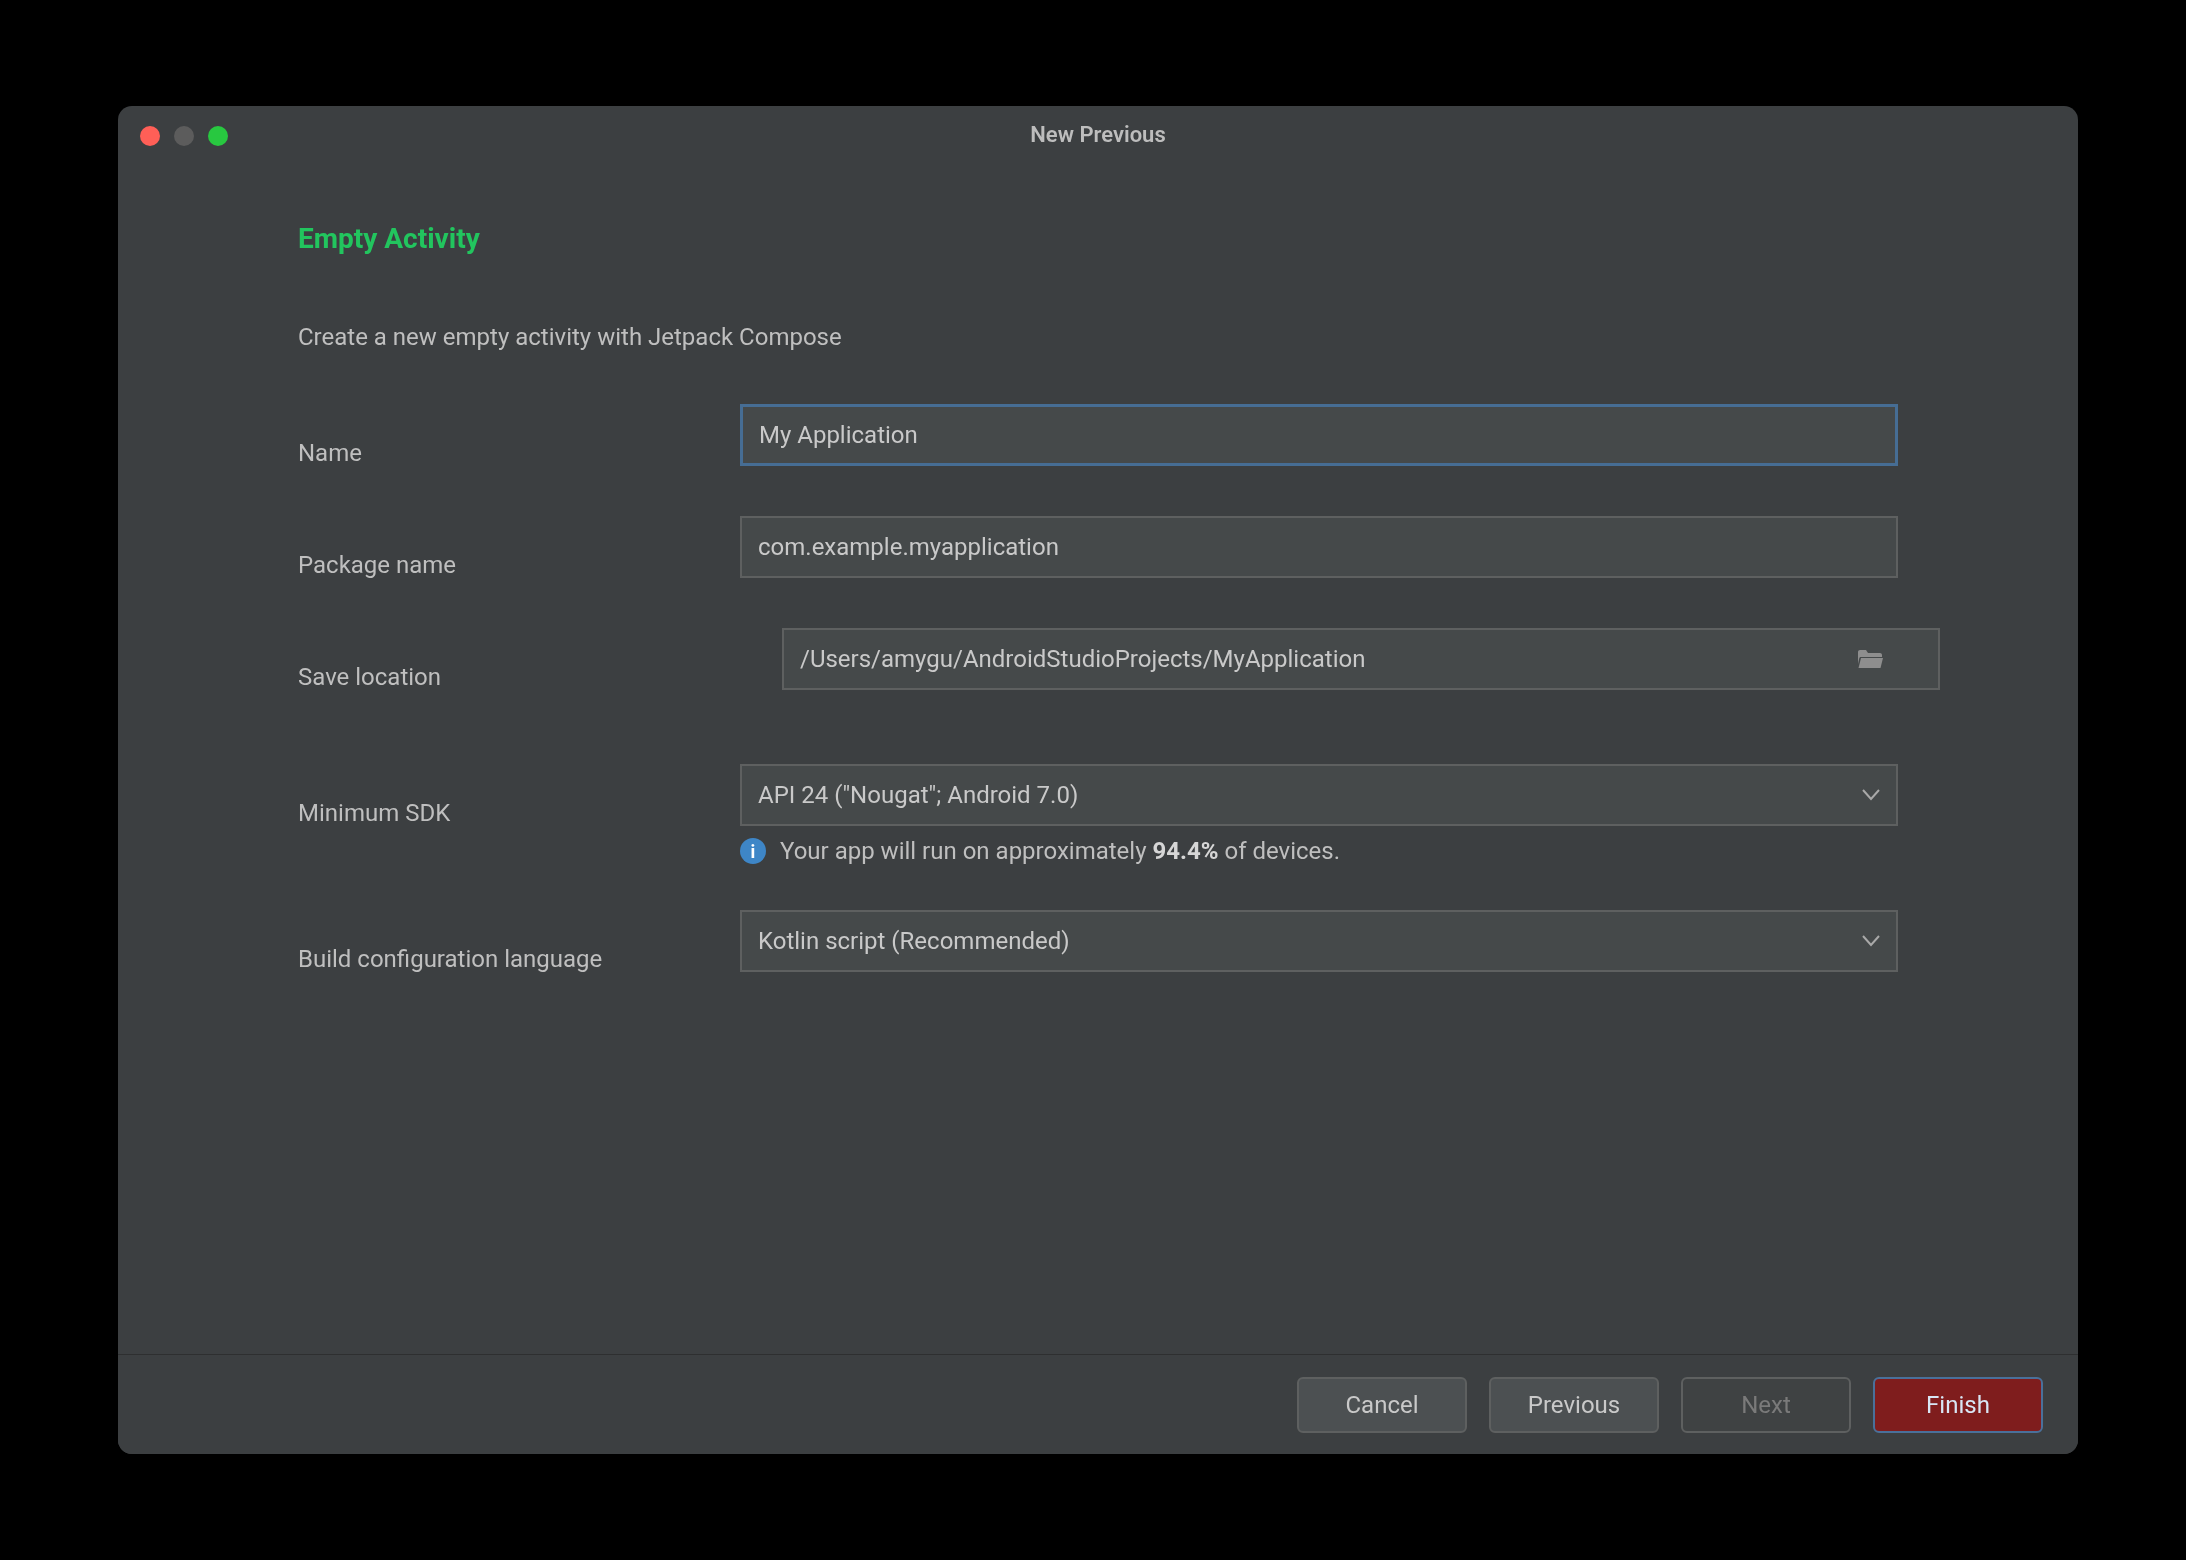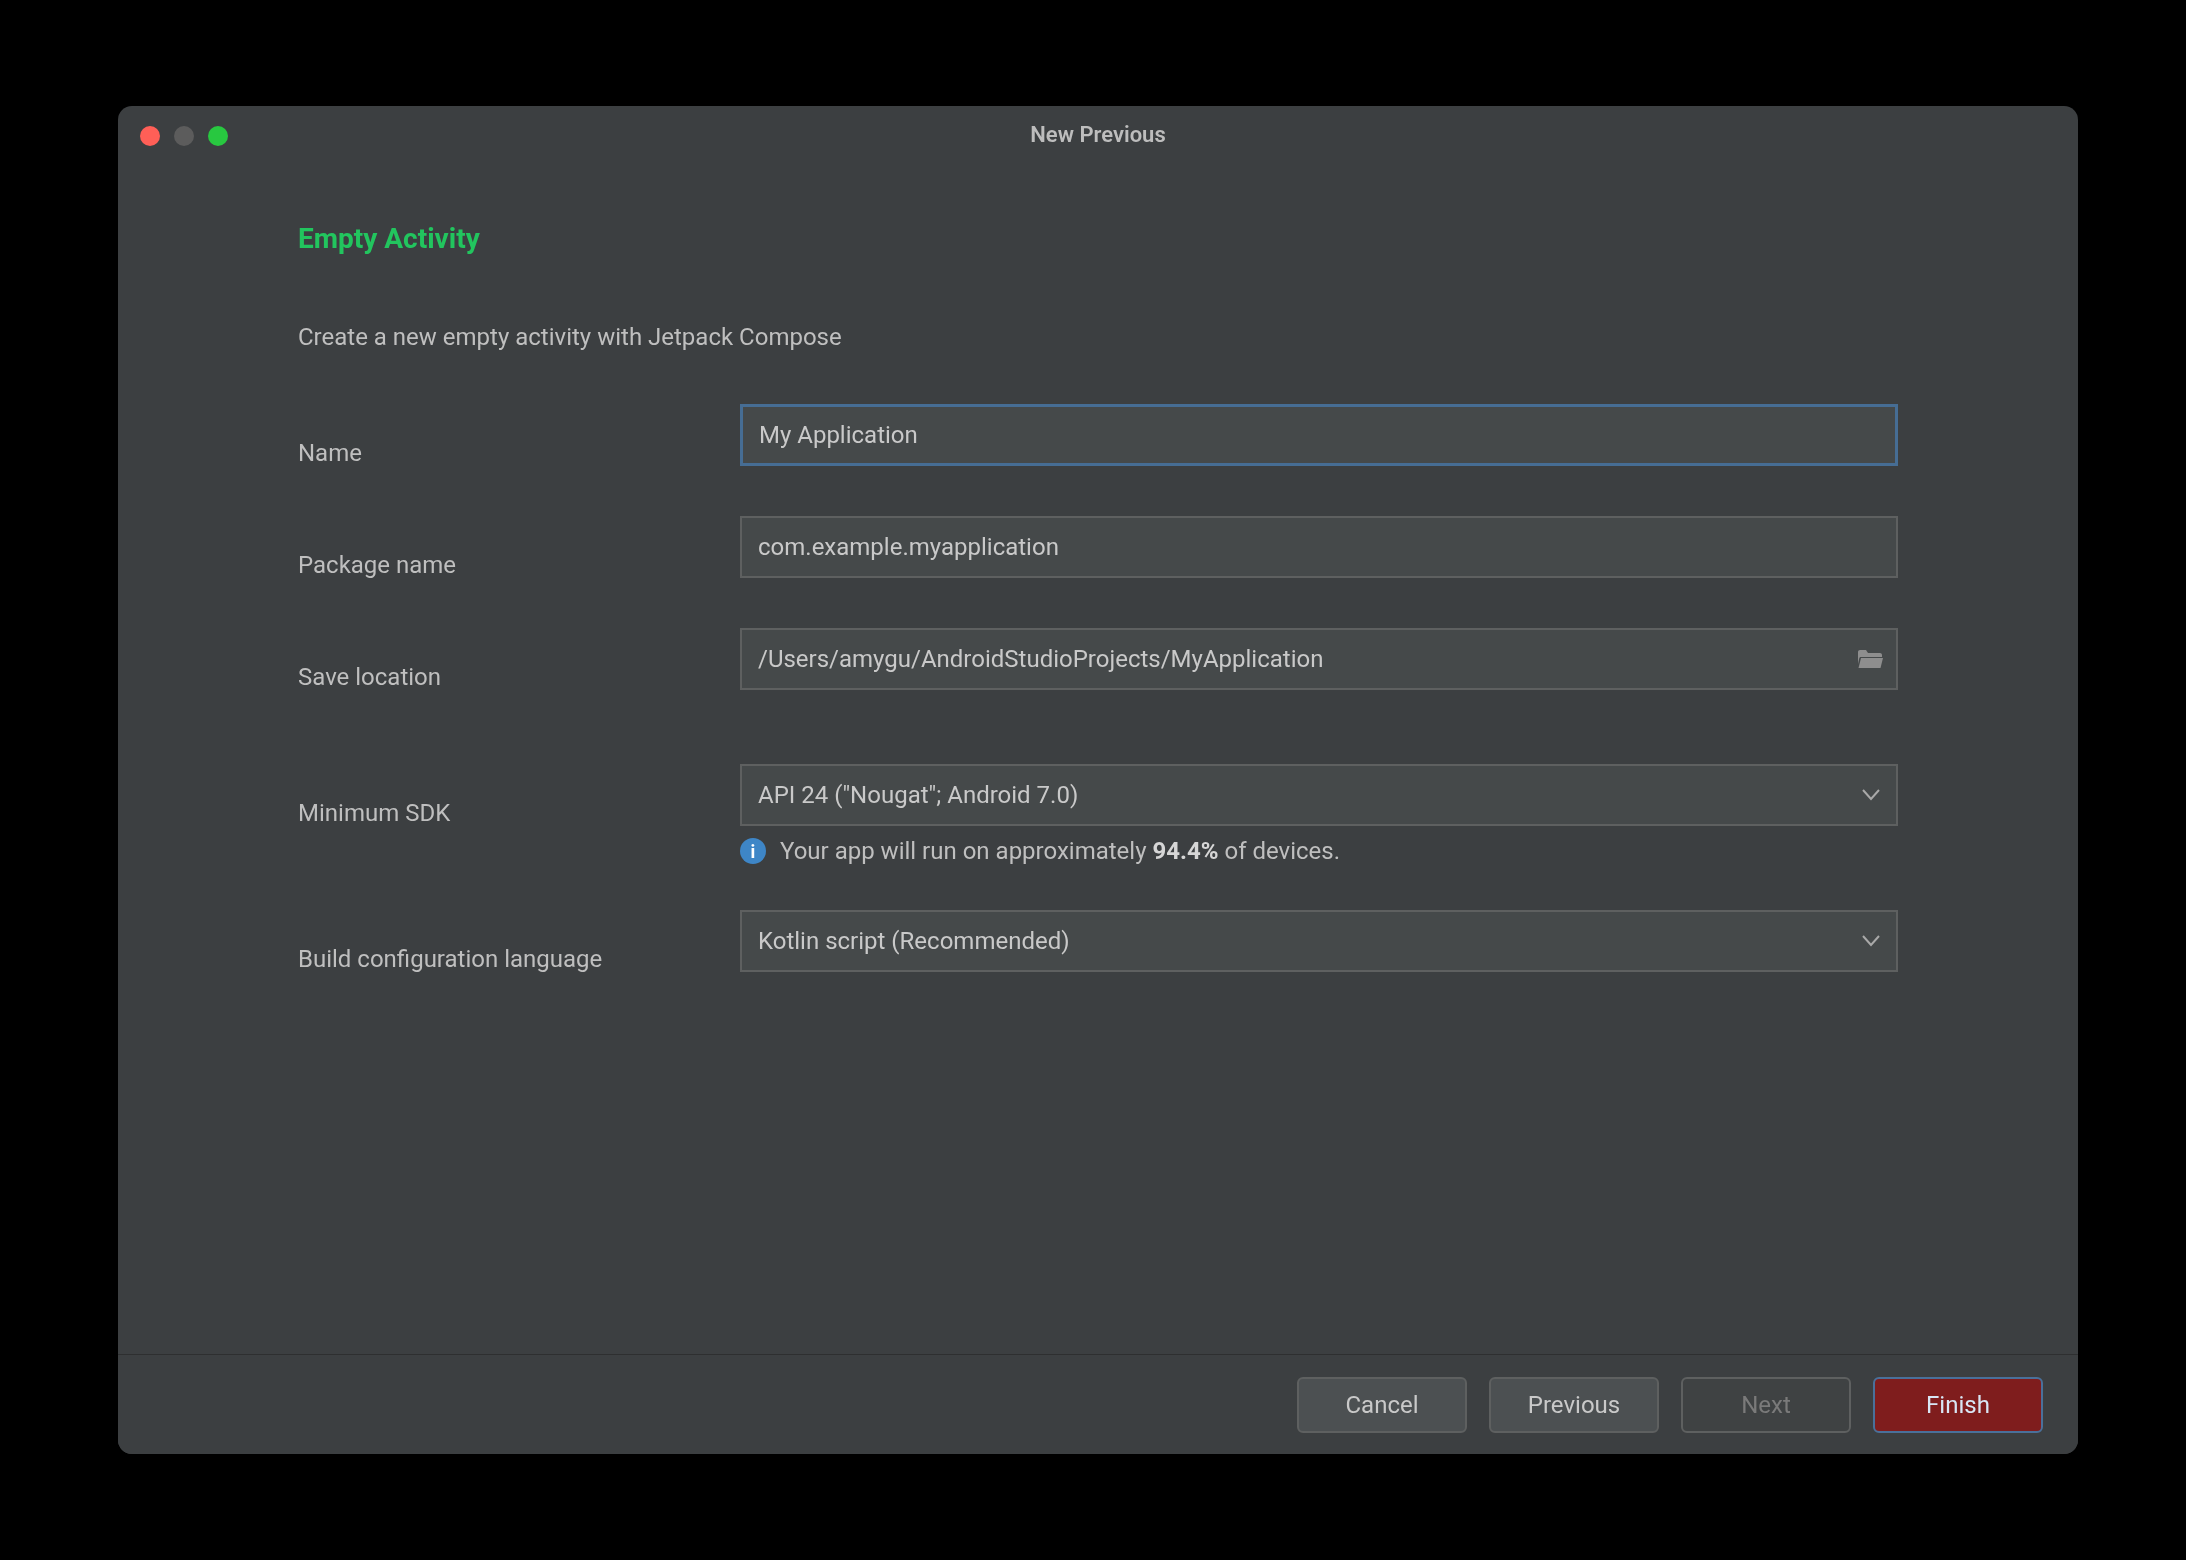--- a/index.html
+++ b/index.html
@@ -210,21 +210,21 @@
     <div class="form-row">
       <div class="form-label">Package name</div>
       <div class="field-wrap">
         <input class="text-input" type="text" value="com.example.myapplication" style="">
       </div>
     </div>
 
     <div class="form-row" style="margin-bottom:72px;">
       <div class="form-label">Save location</div>
       <div class="field-wrap">
-        <input class="text-input" type="text" style="padding-right: 56px;" value="/Users/amygu/AndroidStudioProjects/MyApplication">
+        <input class="text-input" type="text" style="padding-right: 56px; margin-left: 42px;" value="/Users/amygu/AndroidStudioProjects/MyApplication">
         <span class="browse-icon">
           <svg width="28" height="22" viewBox="0 0 28 22" fill="none">
             <path d="M2 4 C2 2.9 2.9 2 4 2 L10 2 L12 5 L24 5 C25.1 5 26 5.9 26 7 L26 9 L5 9 C4.2 9 3.5 9.5 3.3 10.3 L2 16 Z" fill="#8e8e8e"></path>
             <path d="M5 10 L27 10 L24.5 20 L2.5 20 Z" fill="#8e8e8e"></path>
           </svg>
         </span>
       </div>
     </div>
 
     <div class="form-row tight">

